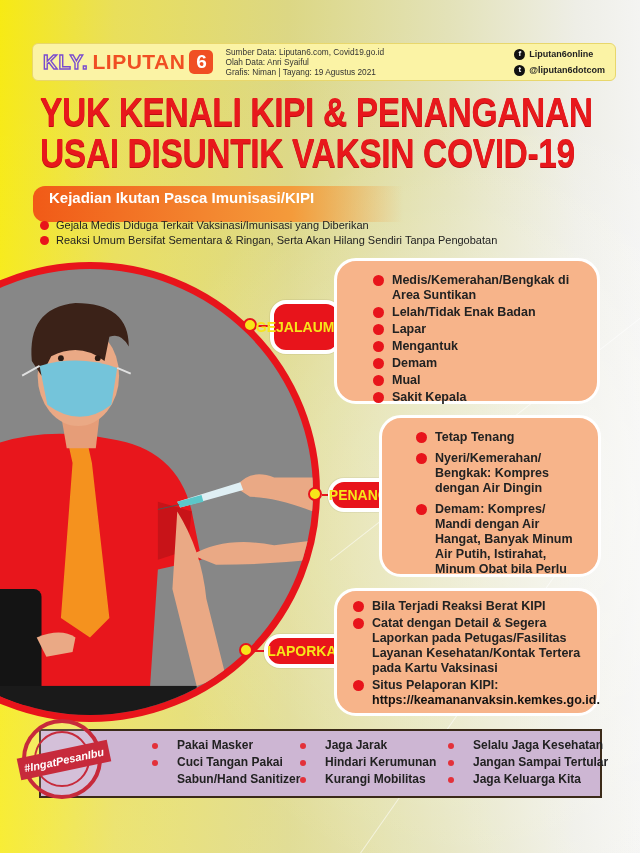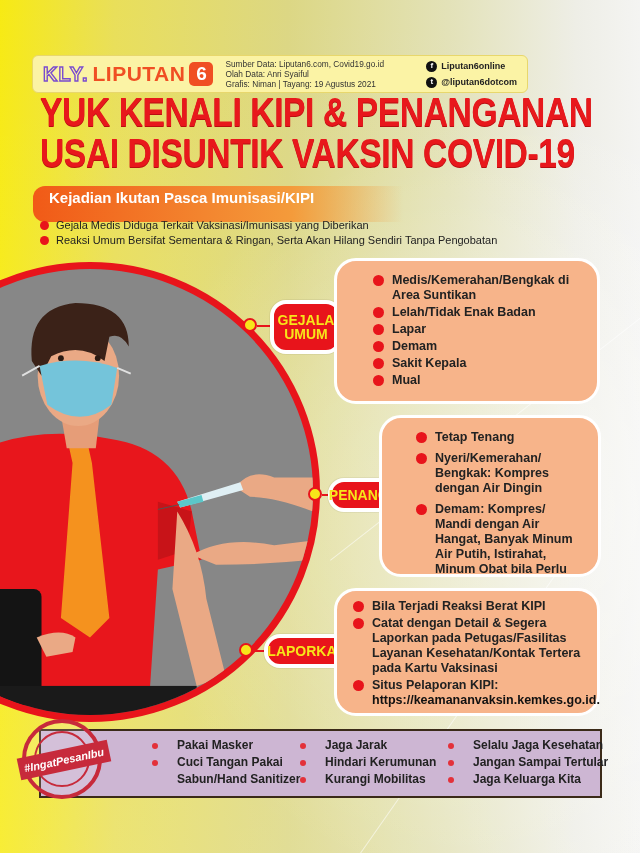--- a/index.html
+++ b/index.html
@@ -4,22 +4,22 @@
 <style>
 *{box-sizing:border-box;margin:0;padding:0}
 html,body{width:640px;height:853px;overflow:hidden}
 body{position:relative;font-family:"Liberation Sans",sans-serif;
  background:linear-gradient(90deg,#f7ea14 0%,#e9df5a 18%,#dcd784 45%,#e3e2b8 70%,#eeeee6 90%,#f4f4f2 100%);}
 .bg-overlay{position:absolute;inset:0;
  background:radial-gradient(ellipse at 85% 60%,rgba(255,255,255,.45),rgba(255,255,255,0) 55%),
  linear-gradient(180deg,rgba(255,255,255,0) 0%,rgba(255,255,255,.15) 100%);}
 .bg-line{position:absolute;border-top:1px solid rgba(255,255,255,.55);transform-origin:left top}
 
-.header{position:absolute;left:32px;top:43px;width:496px;height:38px;background:#fbf3a5;
- border:1px solid #e8d76c;border-radius:6px;display:flex;align-items:center;padding:0 10px;margin-top:12px;}
+.header{position:absolute;left:32px;top:43px;width:584px;height:38px;background:#fbf3a5;
+ border:1px solid #e8d76c;border-radius:6px;display:flex;align-items:center;padding:0 10px;}
 .logo{display:flex;align-items:center;gap:4px}
 .kly{font-weight:bold;font-size:20px;letter-spacing:1px;color:transparent;
  -webkit-text-stroke:1.4px #7a4ccf;}
 .liputan{font-weight:bold;font-size:21px;color:#f04f23;letter-spacing:.5px}
 .six{background:#f04f23;color:#fff;font-weight:bold;font-size:19px;border-radius:5px;
  width:24px;height:24px;display:flex;align-items:center;justify-content:center;}
 .credits{margin-left:12px;font-size:8.3px;line-height:10px;color:#333}
 .social{margin-left:auto;font-size:9px;font-weight:bold;color:#222;line-height:16px}
 .social div{display:flex;align-items:center;gap:4px}
 .s-ic{width:11px;height:11px;border-radius:50%;background:#111;color:#fff;font-size:8px;
@@ -138,21 +138,21 @@
 
     <rect x="60" y="330" width="120" height="120" rx="8" fill="#141414"></rect>
     <path d="M175 380 Q200 370 215 380 L212 395 L185 400 Z" fill="#eaa985"></path>
 
     <rect x="120" y="430" width="220" height="40" fill="#1a1a1a"></rect>
   </svg>
 </div>
 
 <div class="node" style="left:243px;top:318px"></div>
 <div class="connector" style="left:257px;top:325px;width:16px"></div>
-<div class="tag" style="left:270px;top:300px;width:72px;height:54px;flex-direction:column">
+<div class="tag" style="left:270px;top:300px;width:72px;height:54px;flex-direction:row">
   <span>GEJALA</span>
   <span>UMUM</span>
 </div>
 
 <div class="node" style="left:308px;top:487px"></div>
 <div class="connector" style="left:322px;top:494px;width:12px"></div>
 <div class="tag" style="left:328px;top:478px;width:102px;height:34px">PENANGANAN</div>
 
 <div class="node" style="left:239px;top:643px"></div>
 <div class="connector" style="left:253px;top:650px;width:16px"></div>
@@ -167,29 +167,33 @@
     <li>
         <span class="dot"></span>
         <span>Lelah/Tidak Enak Badan</span>
       </li>
     <li>
         <span class="dot"></span>
         <span>Lapar</span>
       </li>
     <li>
         <span class="dot"></span>
+        <span>Mengantuk</span>
+      </li>
+    <li>
+        <span class="dot"></span>
         <span>Demam</span>
       </li>
     <li>
         <span class="dot"></span>
+        <span>Mual</span>
+      </li>
+    <li>
+        <span class="dot"></span>
         <span>Sakit Kepala</span>
-      </li>
-    <li>
-        <span class="dot"></span>
-        <span>Mual</span>
       </li>
   </ul>
 </div>
 
 <div class="box" style="left:379px;top:415px;width:222px;height:162px;padding:12px 14px 0 34px">
   <ul>
     <li style="margin-bottom:6px">
         <span class="dot"></span>
         <span>Tetap Tenang</span>
       </li>

